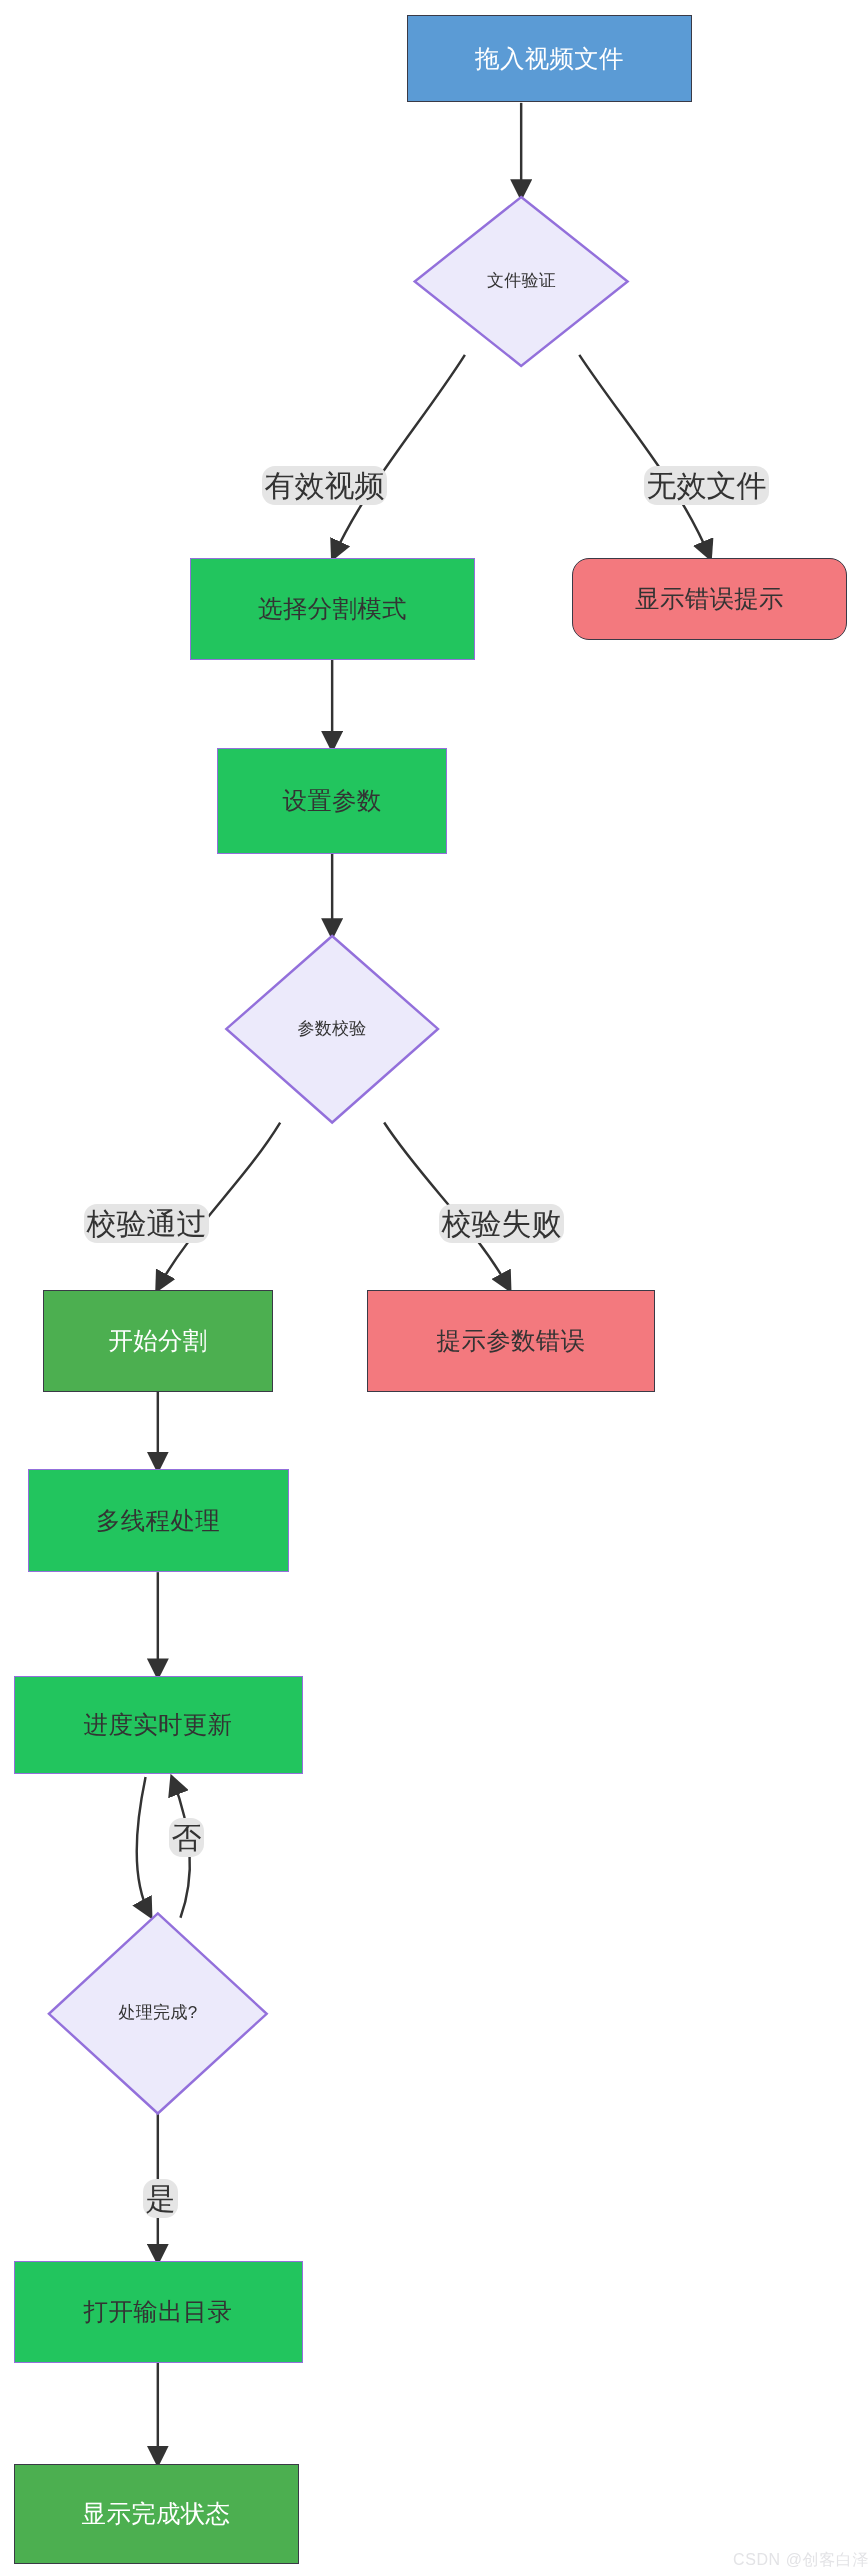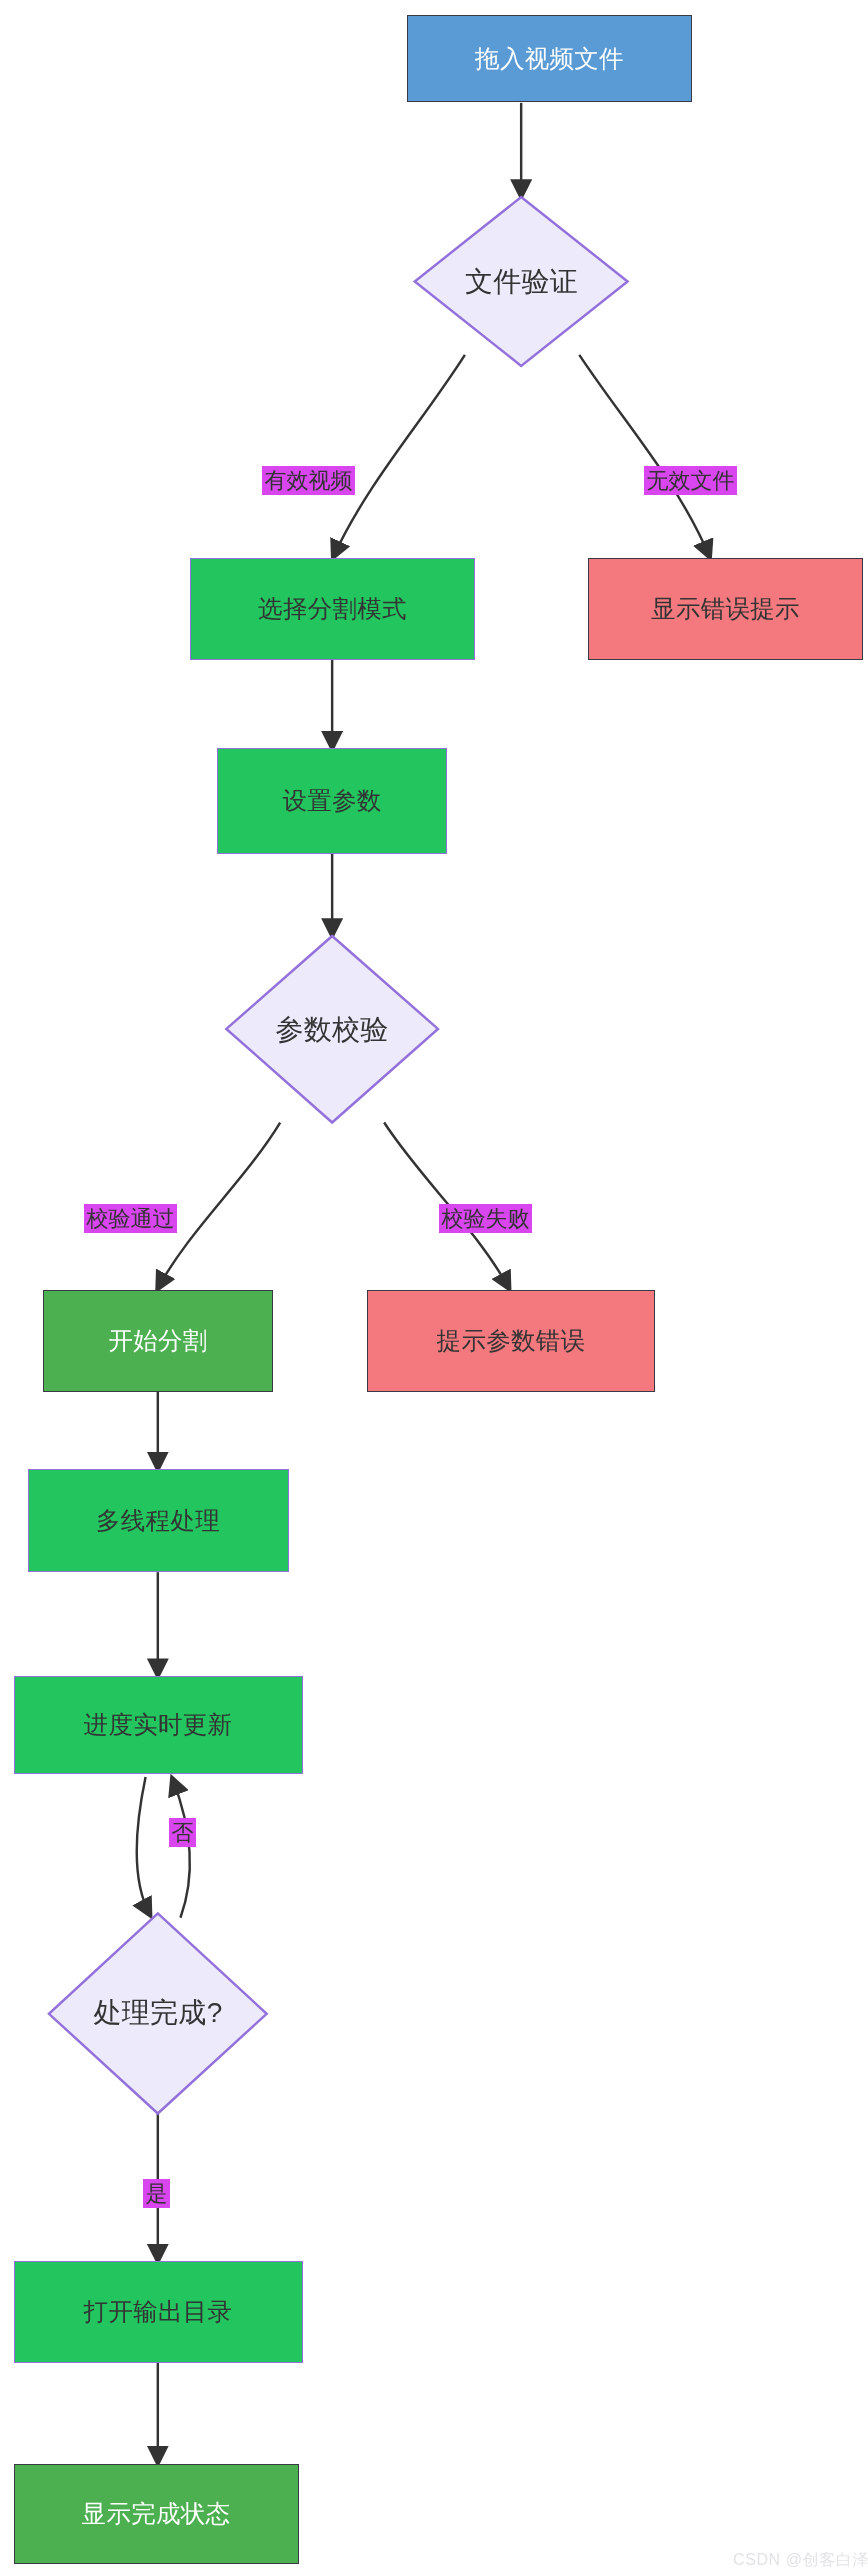--- a/index.html
+++ b/index.html
@@ -63,38 +63,39 @@
   .n-success {
     background: #4CAF50;
     border-color: #3a3a46;
     color: #ffffff;
     font-size: 24.5px;
   }
   .n-decision {
     background: transparent;
     border: none;
     color: #333333;
-    font-size: 28px;
+    font-size: 17px;
     z-index: 3;
   }
   .diamond-shape {
     position: absolute;
     left: 0;
     top: 0;
   }
   .edge-label {
     position: absolute;
-    background: #d946ef;
-    color: #333333;
-    font-size: 22px;
+    background: #e5e5e5;
+    color: #333333;
+    font-size: 30px;
     line-height: 1.25;
     padding: 0.6px 2.4px;
     white-space: nowrap;
     z-index: 4;
     box-sizing: border-box;
+    border-radius: 13px;
   }
   .watermark {
     position: absolute;
     color: #e3e3e6;
     font-size: 16px;
     white-space: nowrap;
     letter-spacing: 0.6px;
   }
 </style>
 </head>
@@ -149,21 +150,21 @@
   </div>
 
   <div class="node n-decision" style="left:415px; top:197px; width:213px; height:169px;">
     <span>文件验证</span>
   </div>
 
   <div class="node node-rect n-process" style="left:190px; top:558px; width:285px; height:102px;">
     <span>选择分割模式</span>
   </div>
 
-  <div class="node node-rect n-error" style="left:588px; top:558px; width:275px; height:102px;">
+  <div class="node node-rect n-error" style="left:572px; top:558px; width:275px; height:82px;border-radius:17px;">
     <span>显示错误提示</span>
   </div>
 
   <div class="node node-rect n-process" style="left:217px; top:748px; width:230px; height:106px;">
     <span>设置参数</span>
   </div>
 
   <div class="node n-decision" style="left:226px; top:936px; width:212px; height:187px;">
     <span>参数校验</span>
   </div>

